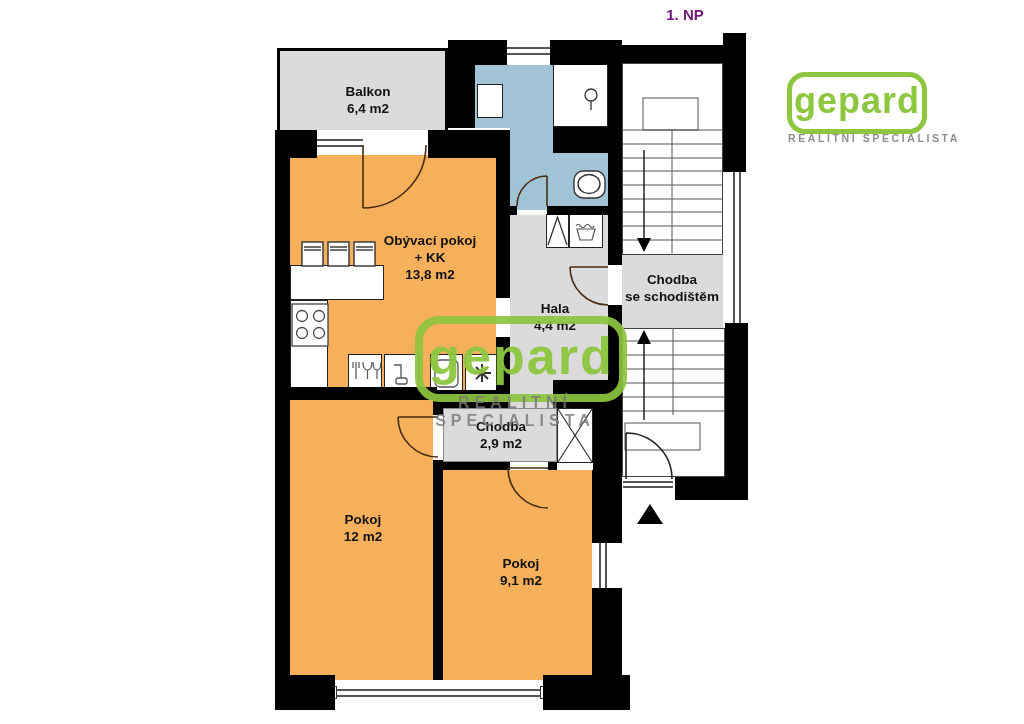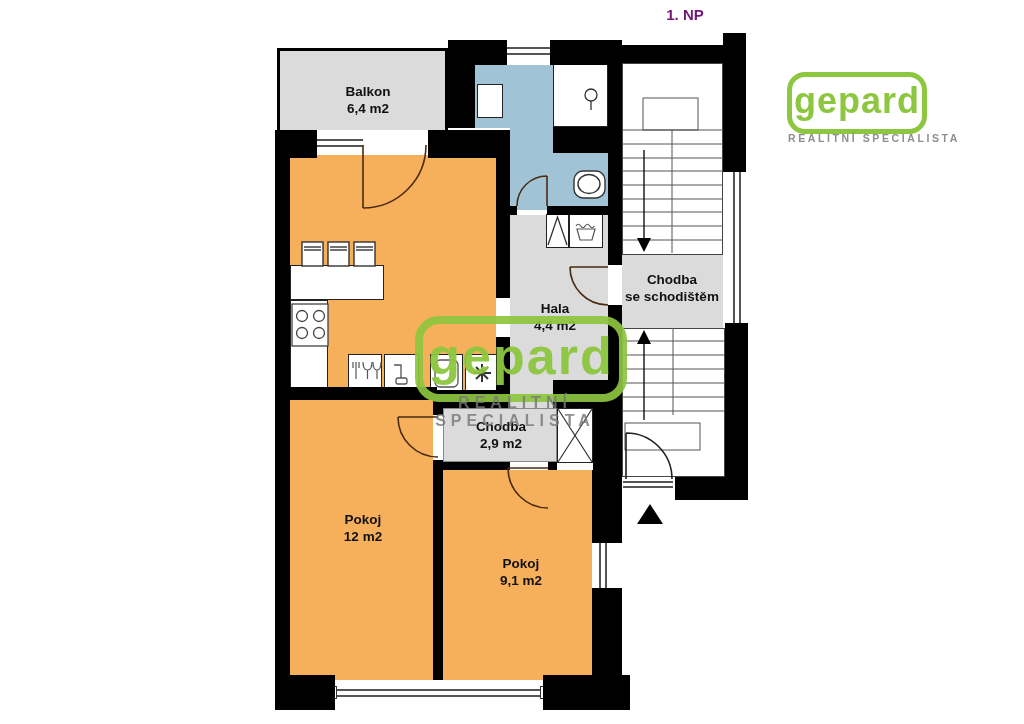--- a/index.html
+++ b/index.html
@@ -221,20 +221,25 @@
       <path d="M626,479 V433 M626,433 A46,46 0 0 1 672,479" stroke="#222"></path>
     </g>
 
     <polygon points="650,504 637,524 663,524" fill="#000"></polygon>
   </svg>
 
   <div class="lbl" style="left:312px;top:84px;width:112px;">
     <span>Balkon</span>
       <span>6,4 m2</span>
   </div>
+  <div class="lbl" style="left:369px;top:233px;width:122px;">
+    <span>Obývací pokoj</span>
+      <span>+ KK</span>
+      <span>13,8 m2</span>
+  </div>
   <div class="lbl" style="left:516px;top:301px;width:78px;">
     <span>Hala</span>
       <span>4,4 m2</span>
   </div>
   <div class="lbl" style="left:610px;top:272px;width:124px;">
     <span>Chodba</span>
       <span>se schodištěm</span>
   </div>
   <div class="lbl" style="left:455px;top:419px;width:92px;">
     <span>Chodba</span>

